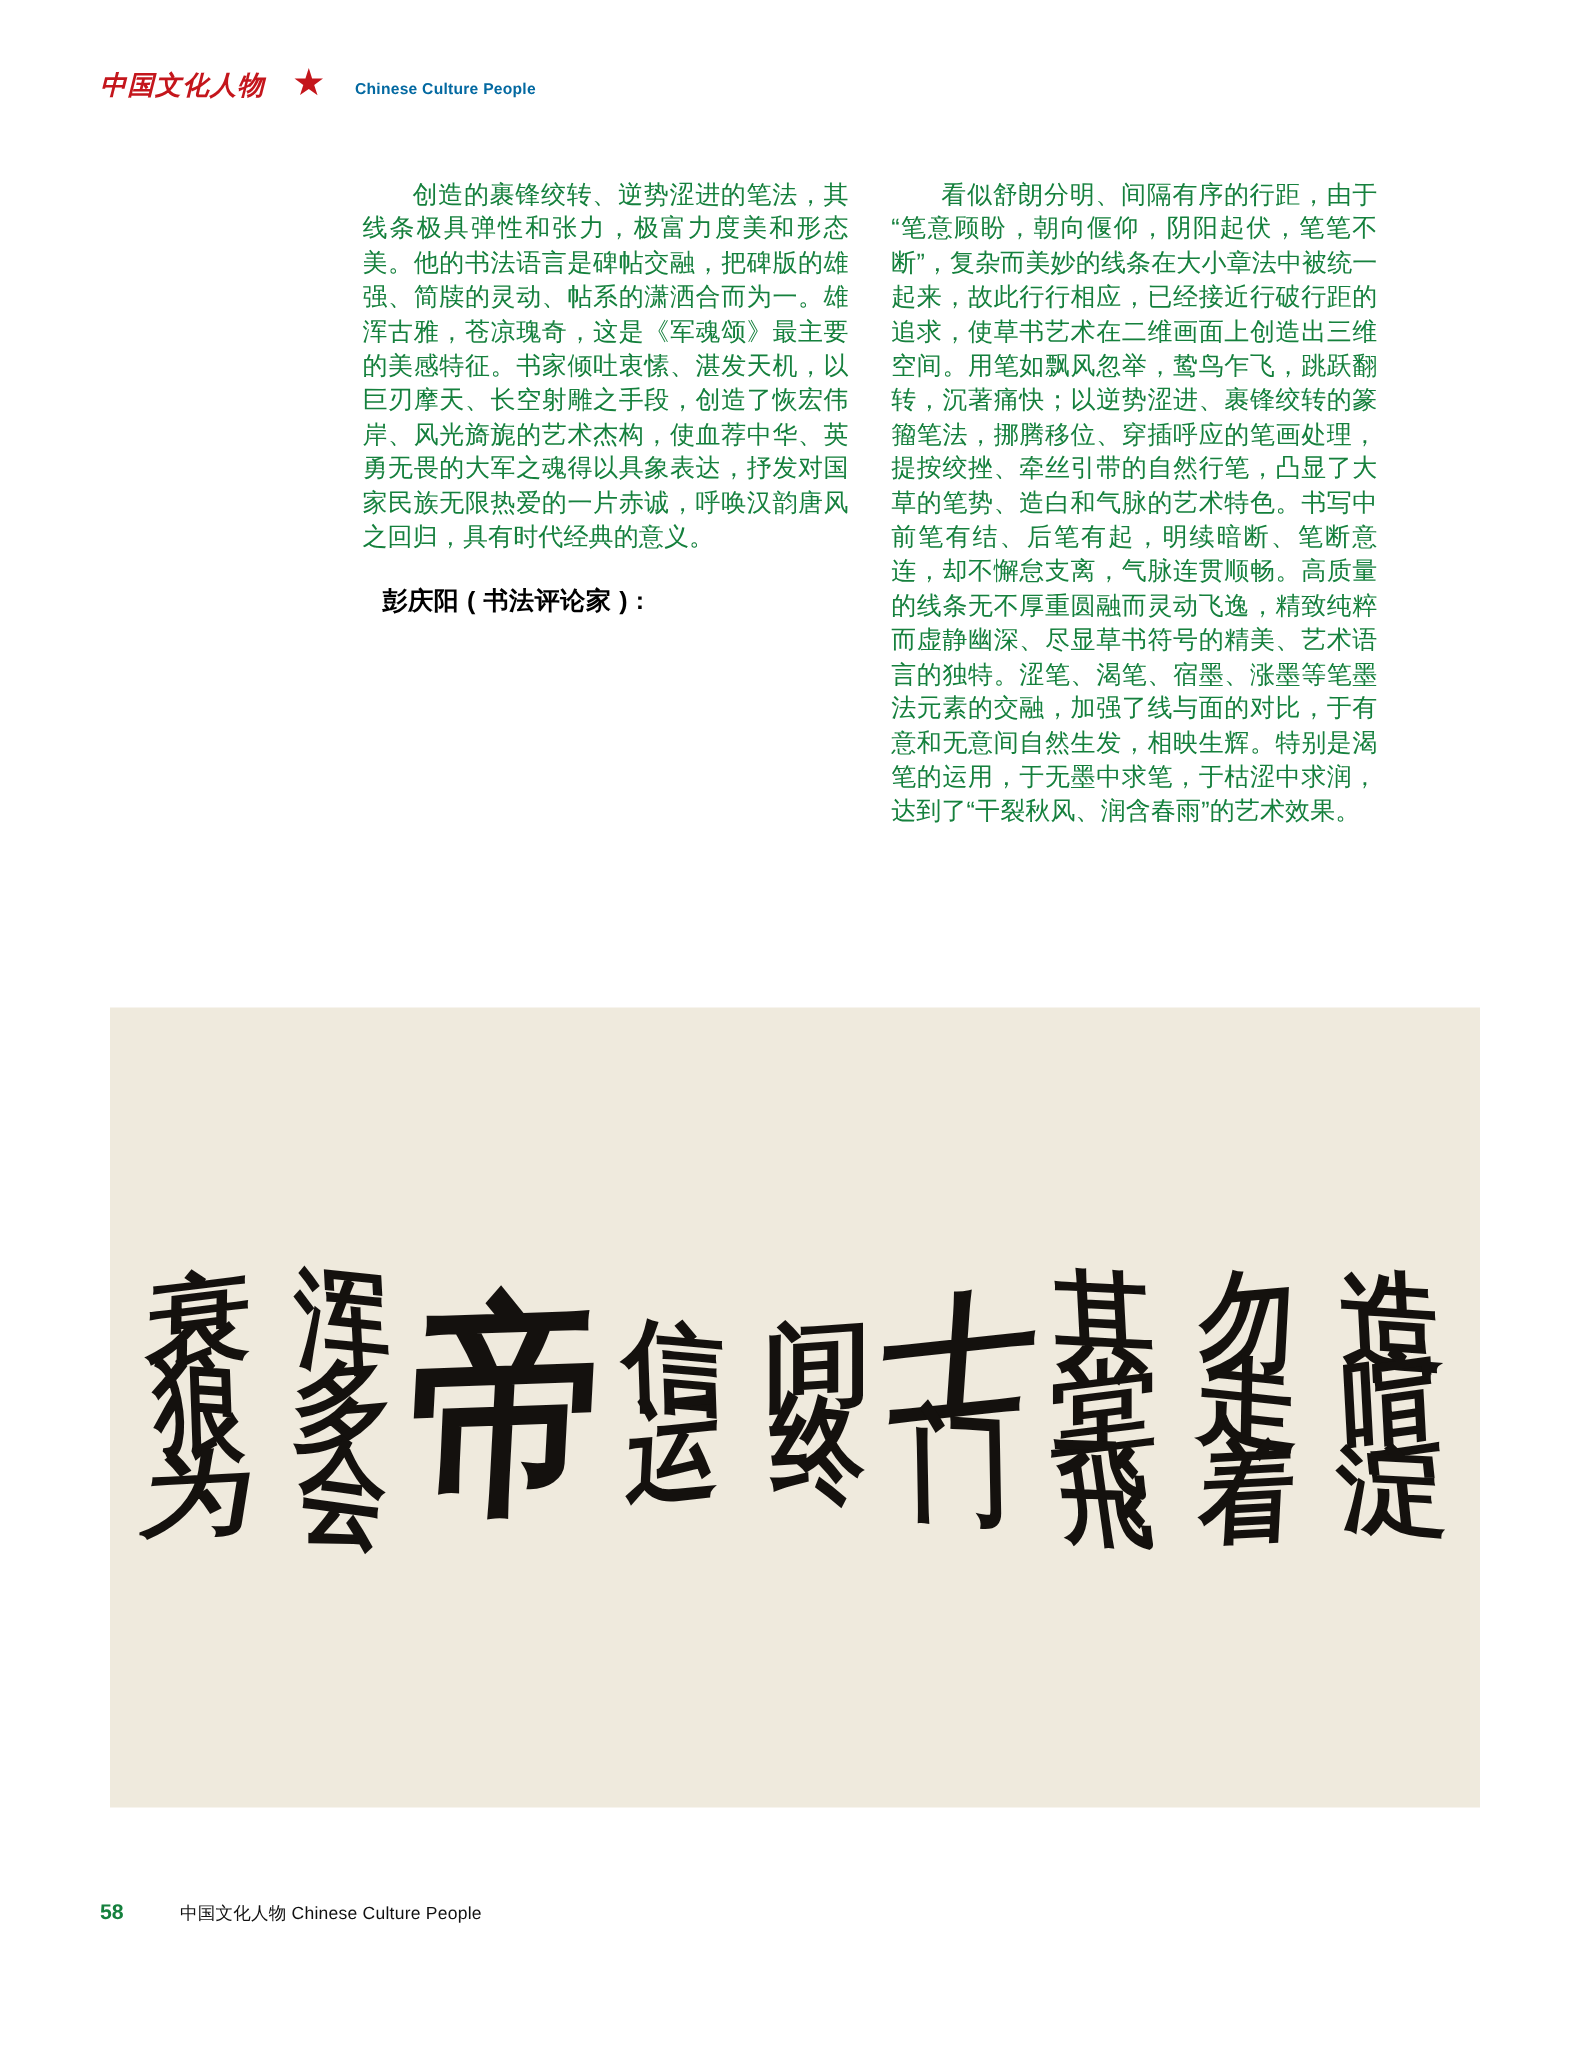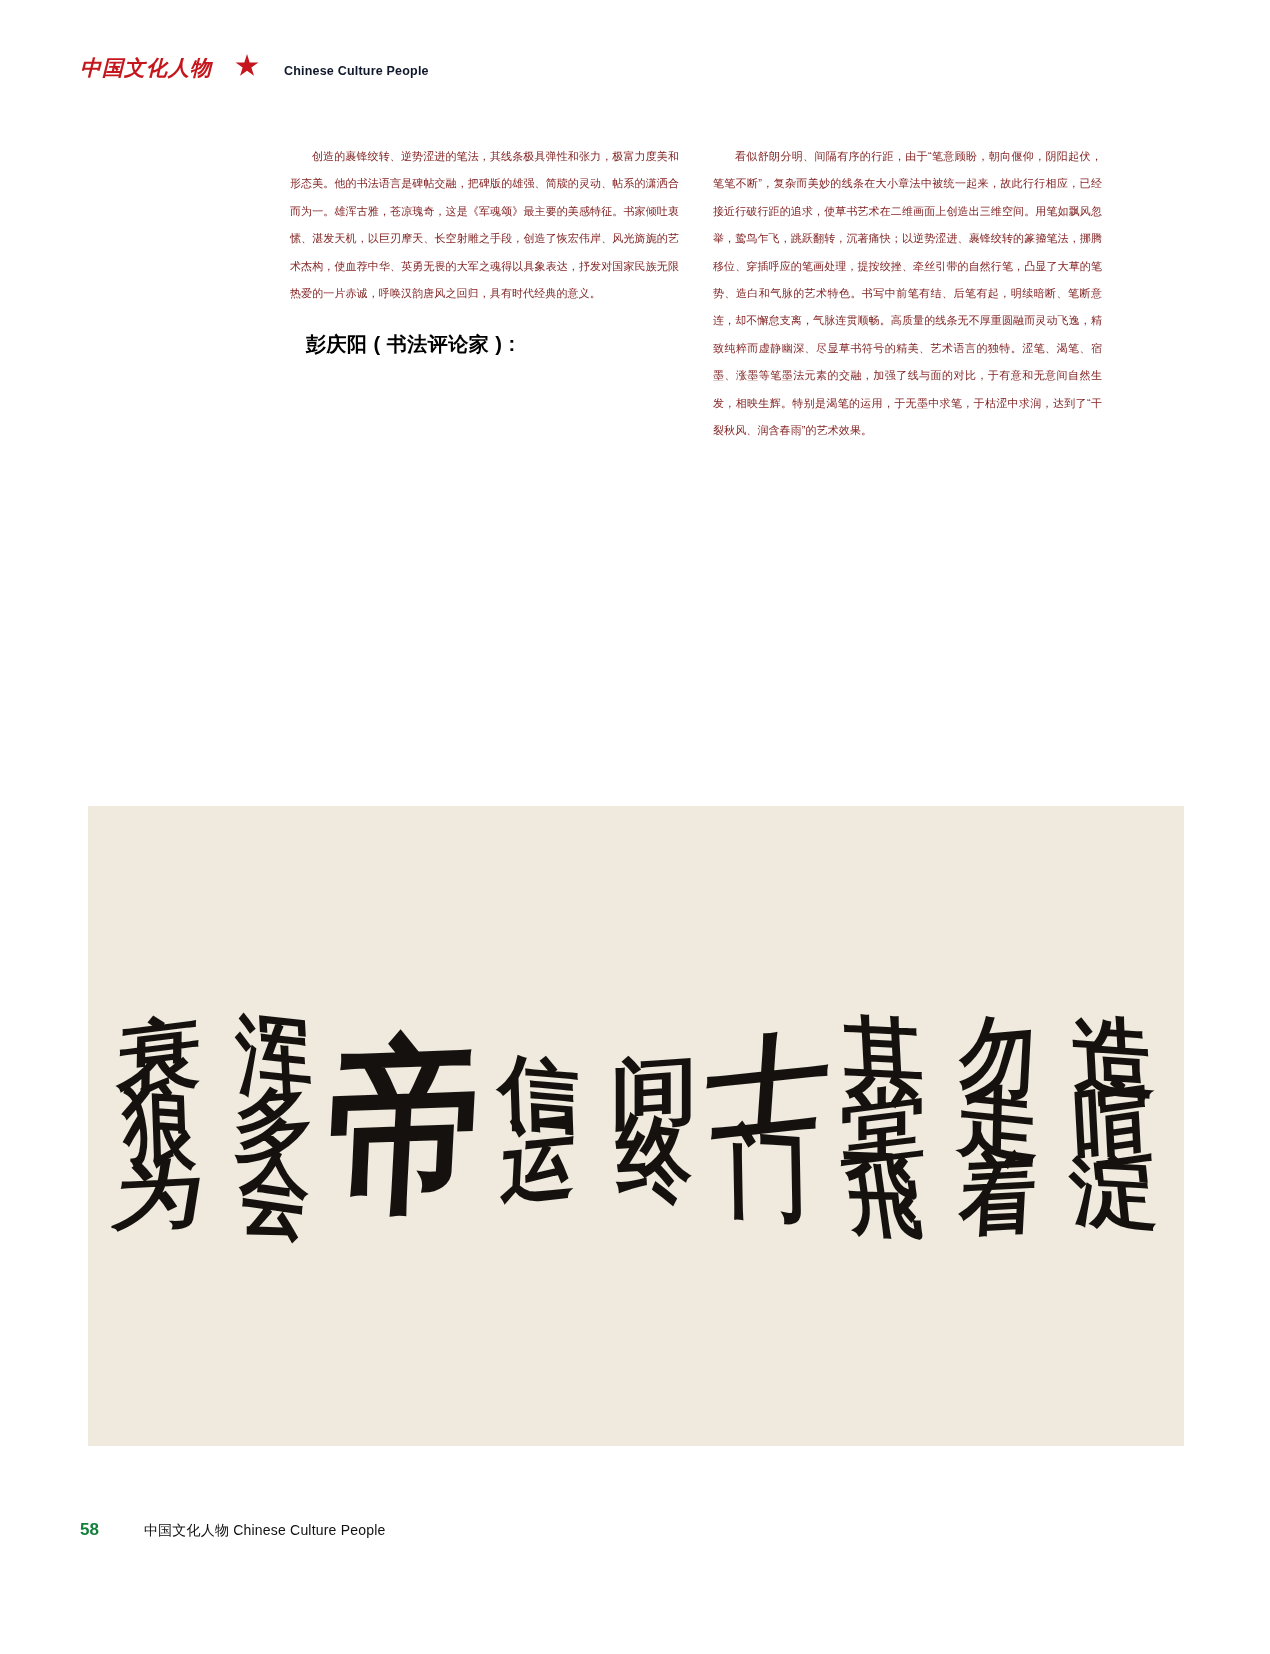--- a/index.html
+++ b/index.html
@@ -39,45 +39,45 @@
   .masthead-star {
     color: #c4161c;
     font-size: 26px;
     line-height: 1;
     margin: 0 4px 0 2px;
   }
   .masthead-en {
     font-family: "Liberation Sans", sans-serif;
     font-weight: bold;
     font-size: 12.5px;
-    color: #0f172a;
+    color: #0369a1;
     letter-spacing: 0.2px;
     white-space: nowrap;
   }
 
   
   .columns {
     position: absolute;
     left: 290px;
     top: 143px;
     width: 812px;
     display: flex;
     gap: 34px;
   }
   .col {
     width: 389px;
   }
   .col p {
     margin: 0;
     font-family: "Liberation Sans", sans-serif;
-    font-size: 11px;
+    font-size: 20px;
     line-height: 27.4px;
     text-align: justify;
     text-justify: inter-ideograph;
-    color: #7f1d1d;
+    color: #15803d;
     letter-spacing: 0.1px;
   }
   .col p.indent {
     text-indent: 2em;
   }
   .section-title {
     margin: 22px 0 8px 16px;
     font-family: "Liberation Sans", sans-serif;
     font-size: 20px;
     font-weight: bold;

